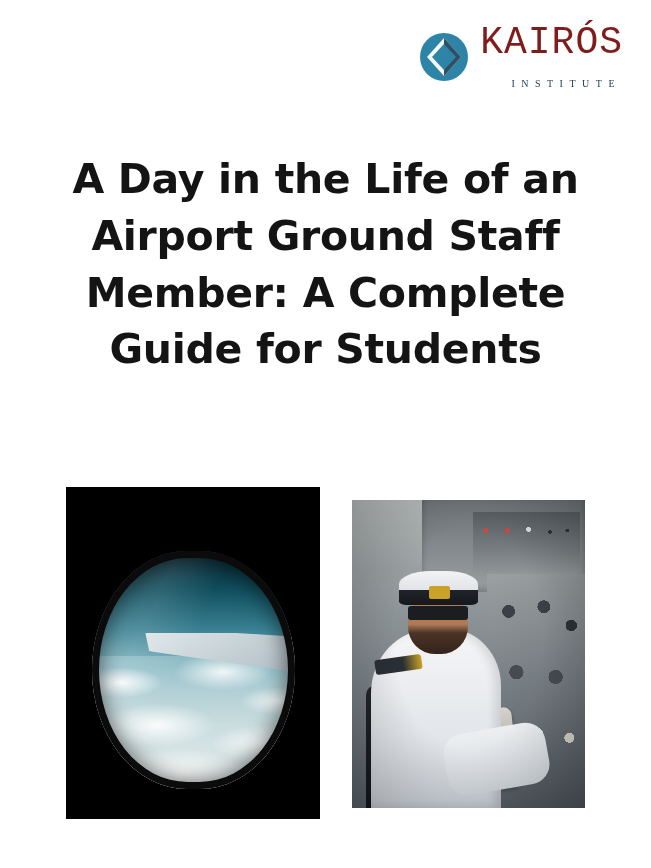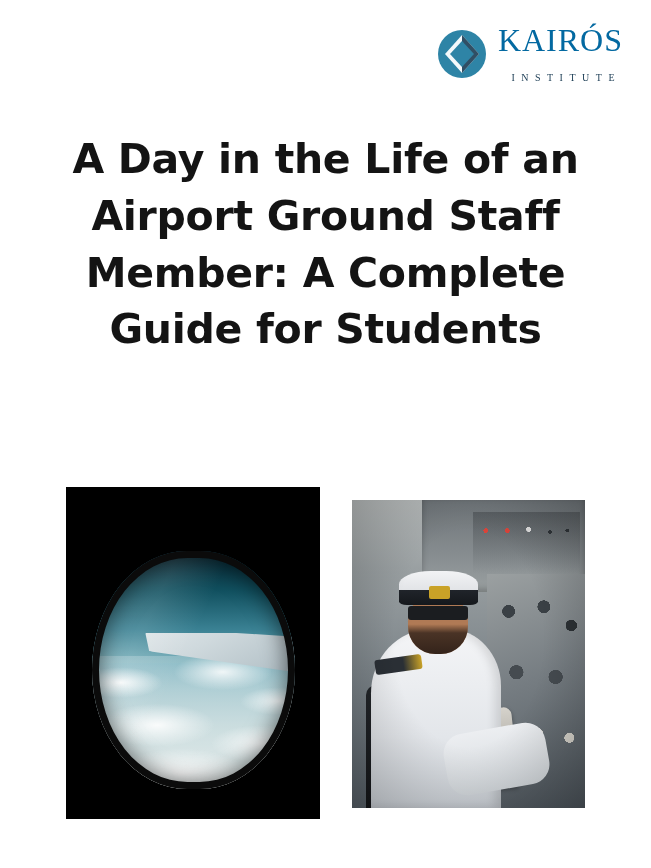--- a/index.html
+++ b/index.html
@@ -36,40 +36,40 @@
     height: 52px;
     flex: 0 0 auto;
   }
   .logo-text {
     display: flex;
     flex-direction: column;
     justify-content: center;
     line-height: 1;
   }
   .logo-word {
-    font-family: Liberation Serif, serif;
-    font-size: 32px;
+    font-family: Liberation Mono, monospace;
+    font-size: 38px;
     letter-spacing: 1px;
-    color: #0369a1;
+    color: #7f1d1d;
     font-weight: 400;
   }
   .logo-sub {
     font-family: "Liberation Serif", serif;
     font-size: 10px;
     letter-spacing: 6.5px;
     color: #1b3c54;
     text-align: right;
     margin-top: 17px;
     padding-right: 2px;
   }
 
   
   .title {
     position: absolute;
-    top: 104px;
+    top: 124px;
     left: 42px;
     width: 567px;
     text-align: center;
     font-family: "DejaVu Sans", sans-serif;
     font-weight: bold;
     font-size: 41px;
     line-height: 1.38;
     color: #141414;
     letter-spacing: -0.3px;
   }

